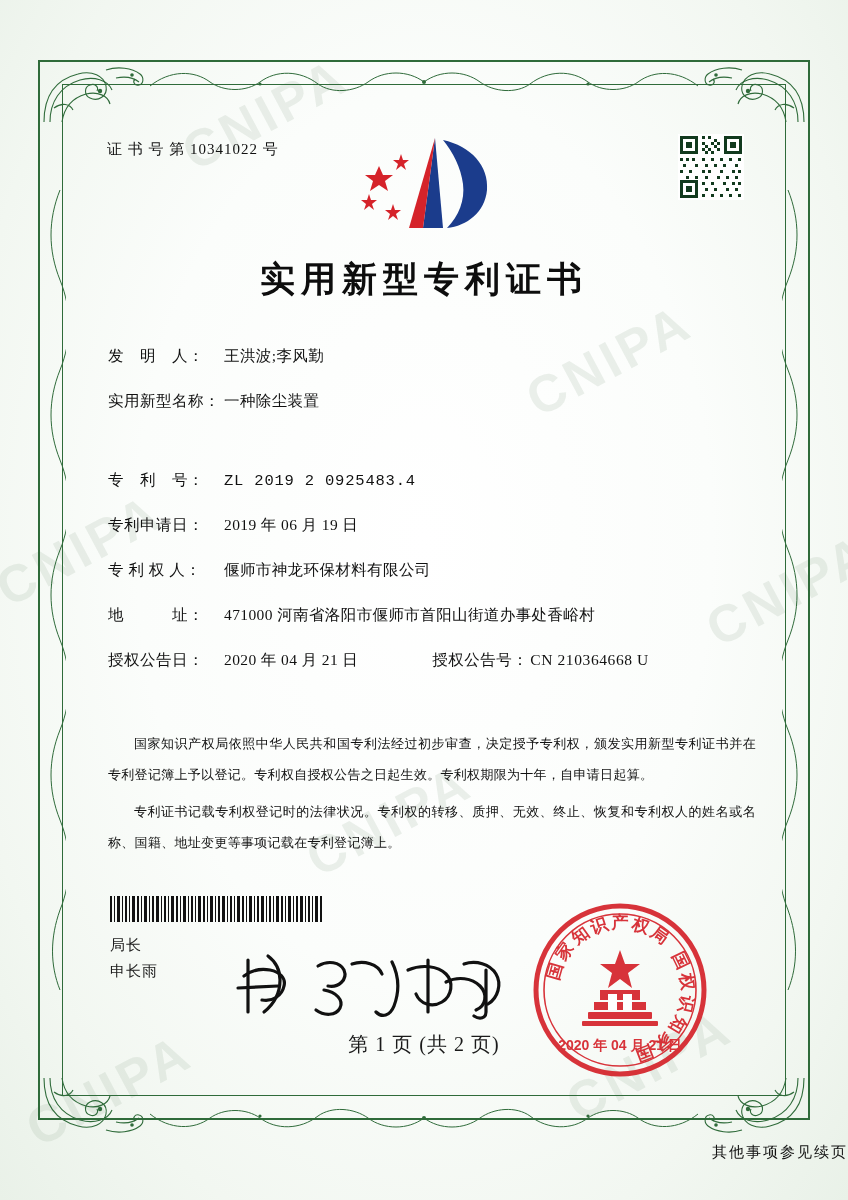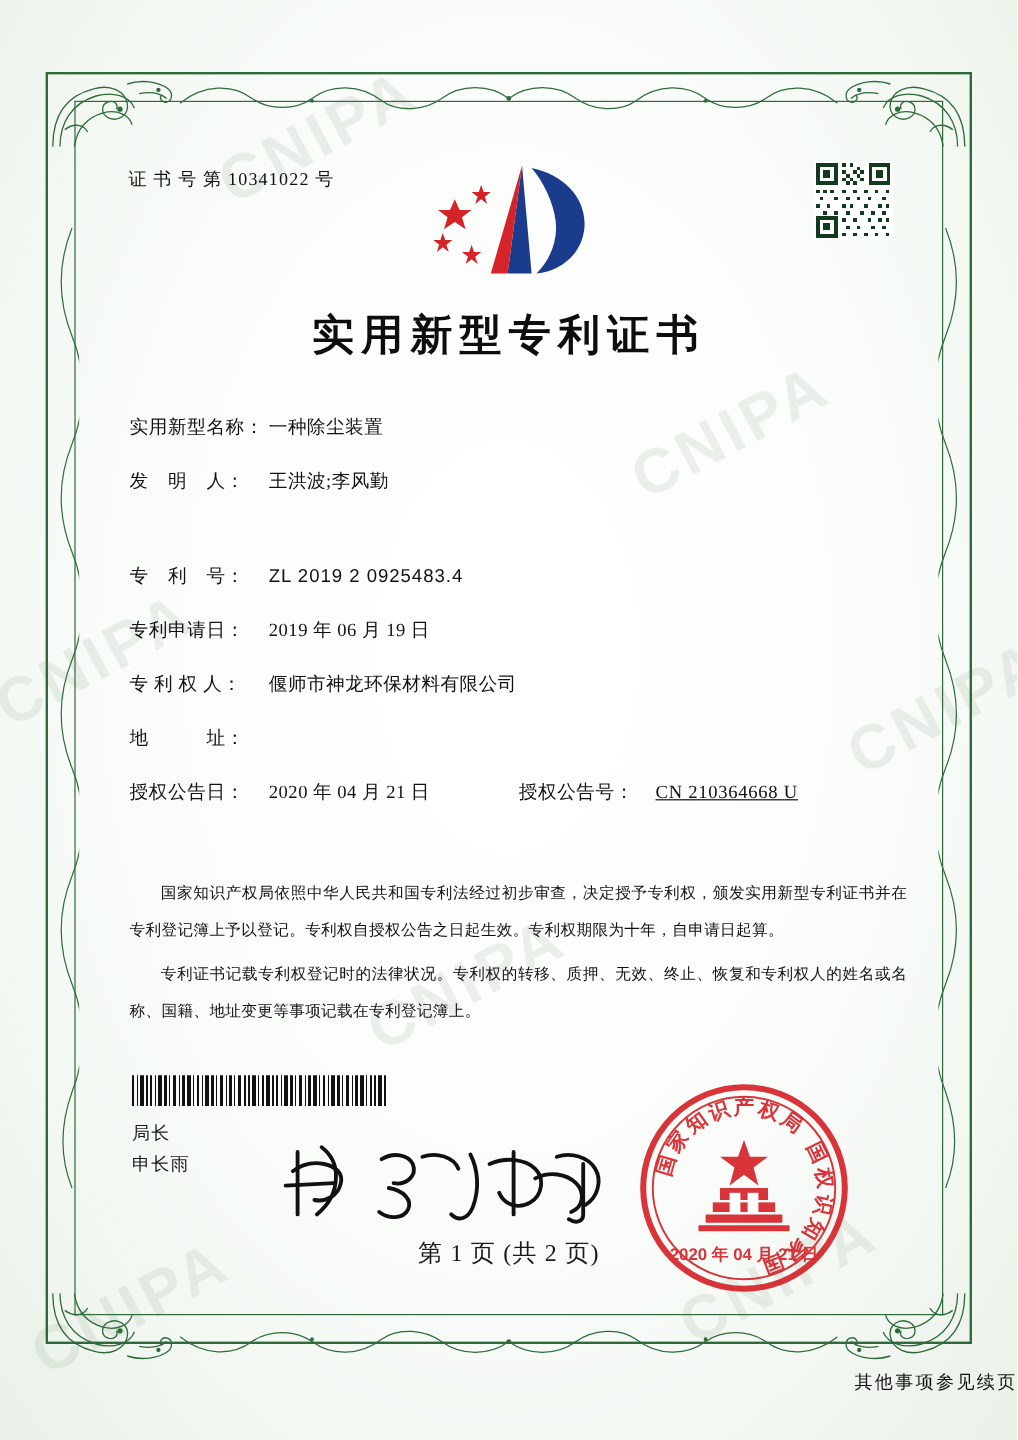--- a/index.html
+++ b/index.html
@@ -160,29 +160,29 @@
     align-items: baseline;
     margin-bottom: 24px;
     white-space: nowrap;
   }
   .field-label {
     width: 116px;
     flex: 0 0 116px;
     letter-spacing: 0.5px;
   }
   .field-value { flex: 1 1 auto; letter-spacing: 0.4px; }
-  .field-value.mono { font-family: Liberation Sans, sans-serif; letter-spacing: 0.8px; margin-top: 36px; }
+  .field-value.mono { font-family: Liberation Mono, monospace; letter-spacing: 0.8px; margin-top: 36px; }
 
   .field-row.two-col .field-value { flex: 0 0 auto; }
   .inline-label {
     margin-left: 74px;
     letter-spacing: 0.5px;
     text-align: right;
   }
-  .inline-value { margin-left: 18px; letter-spacing: 0.6px; text-decoration: underline; }
+  .inline-value { margin-left: 2px; letter-spacing: 0.6px; }
 
   .paragraphs {
     position: absolute;
     left: 46px;
     top: 612px;
     width: 648px;
     font-size: 13px;
     line-height: 31px;
     text-align: justify;
     color: #111;
@@ -433,41 +433,42 @@
           <polygon points="30,62 32,68 38,68 33,72 35,78 30,74 25,78 27,72 22,68 28,68"></polygon>
           <polygon points="54,72 56,78 62,78 57,82 59,88 54,84 49,88 51,82 46,78 52,78"></polygon>
         </g>
       </svg>
     </div>
 
     <div class="title">实用新型专利证书</div>
 
     <div class="fields">
       <div class="field-row">
+        <div class="field-label">发　明　人：</div>
+        <div class="field-value">王洪波;李风勤</div>
+      </div>
+      <div class="field-row">
         <div class="field-label">实用新型名称：</div>
         <div class="field-value">一种除尘装置</div>
-      </div>
-      <div class="field-row">
-        <div class="field-label">发　明　人：</div>
-        <div class="field-value">王洪波;李风勤</div>
       </div>
       <div class="field-row">
         <div class="field-label">专　利　号：</div>
         <div class="field-value mono">ZL 2019 2 0925483.4</div>
       </div>
       <div class="field-row">
         <div class="field-label">专利申请日：</div>
         <div class="field-value">2019 年 06 月 19 日</div>
       </div>
       <div class="field-row">
         <div class="field-label">专 利 权 人：</div>
         <div class="field-value">偃师市神龙环保材料有限公司</div>
       </div>
       <div class="field-row">
         <div class="field-label">地　　　址：</div>
+        <div class="field-value">471000 河南省洛阳市偃师市首阳山街道办事处香峪村</div>
       </div>
       <div class="field-row two-col">
         <div class="field-label">授权公告日：</div>
         <div class="field-value">2020 年 04 月 21 日</div>
         <div class="inline-label">授权公告号：</div>
         <div class="inline-value mono">CN 210364668 U</div>
       </div>
     </div>
 
     <div class="paragraphs">

